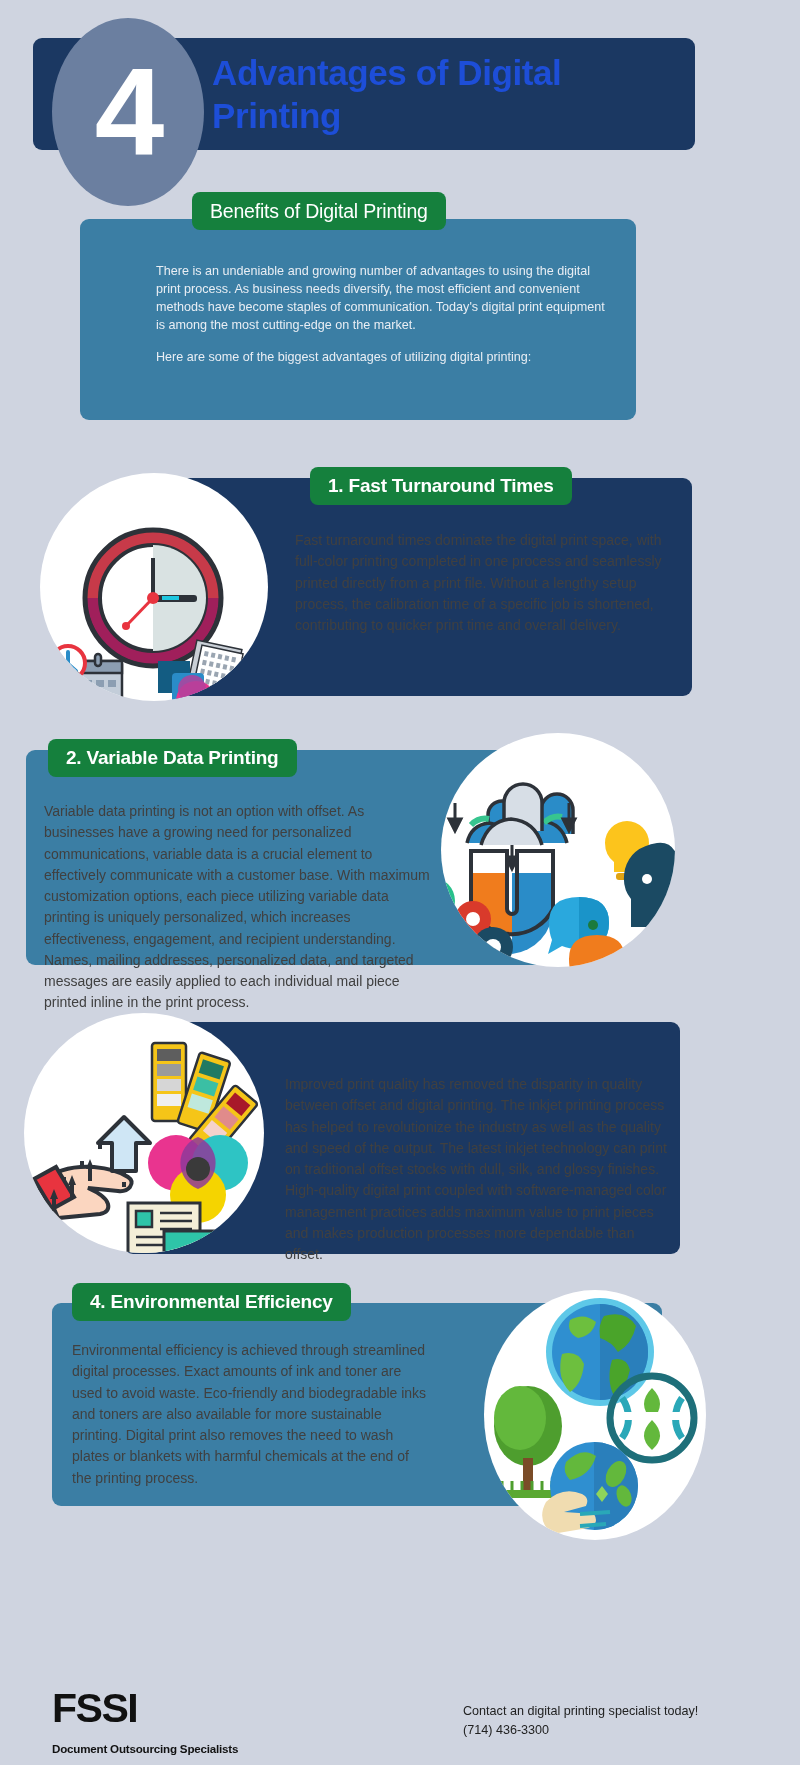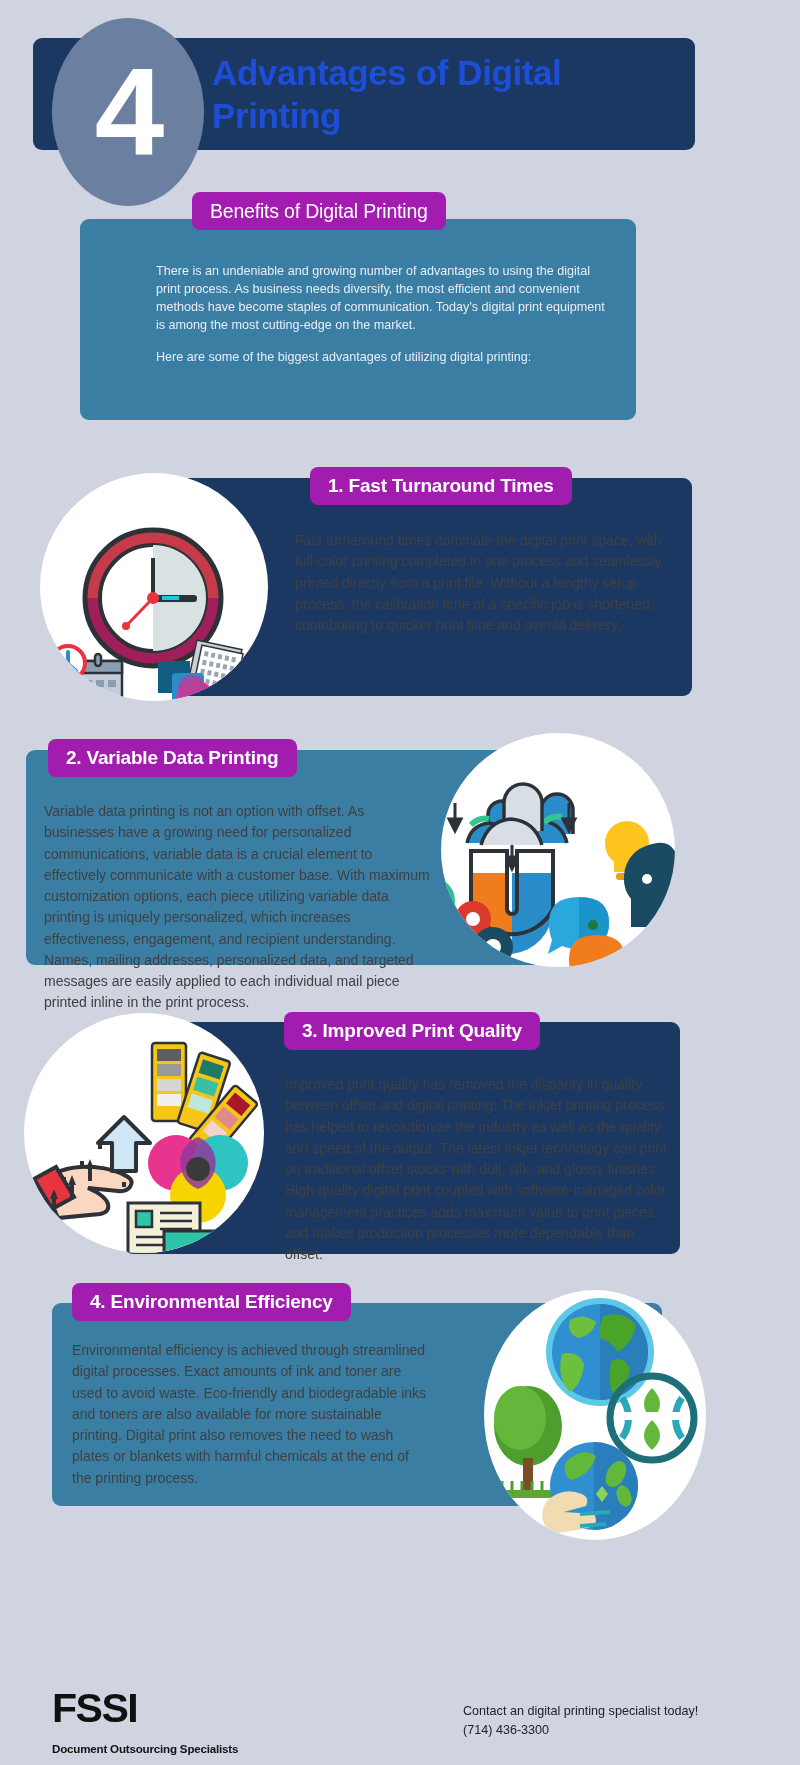--- a/index.html
+++ b/index.html
@@ -57,21 +57,21 @@
   
   .panel {
     position: absolute;
     border-radius: 9px;
   }
   .panel.blue   { background: #3b7ea4; }
   .panel.navy   { background: #1b3862; }
 
   .badge {
     position: absolute;
-    background: #a21caf;
+    background: #15803d;
     border-radius: 8px;
     color: #ffffff;
     font-size: 19px;
     font-weight: bold;
     letter-spacing: -0.2px;
     display: flex;
     align-items: center;
     justify-content: center;
     padding: 0 18px;
     height: 38px;
@@ -328,21 +328,20 @@
           <line x1="136" y1="208" x2="168" y2="208"></line>
         <line x1="136" y1="216" x2="168" y2="216"></line>
           <line x1="112" y1="224" x2="168" y2="224"></line>
         <line x1="112" y1="232" x2="148" y2="232"></line>
       </g>
       <rect x="140" y="218" width="80" height="56" fill="#2ec4a8" stroke="#2d3239" stroke-width="3"></rect>
       <polygon points="140,274 174,234 208,274" fill="#6b6b6b"></polygon>
       <circle cx="196" cy="244" r="16" fill="#d9eef5"></circle>
     </svg>
   </div>
-  <div class="badge" style="left:284px; top:1012px;">3. Improved Print Quality</div>
   <div class="sec-text" style="left:285px; top:1074px; width:390px;"> Improved print quality has removed the disparity in quality between offset and digital printing. The inkjet printing process has helped to revolutionize the industry as well as the quality and speed of the output. The latest inkjet technology can print on traditional offset stocks with dull, silk, and glossy finishes. High-quality digital print coupled with software-managed color management practices adds maximum value to print pieces and makes production processes more dependable than offset.</div>
 
   <div class="panel blue" style="left:52px; top:1303px; width:610px; height:203px;"></div>
   <div class="illus" style="left:484px; top:1290px; width:222px; height:250px;">
     <svg viewBox="0 0 222 250" width="222" height="250">
 
       <circle cx="116" cy="62" r="54" fill="#5ec8e8"></circle>
       <circle cx="116" cy="62" r="48" fill="#2f8fd0"></circle>
       <path d="M116 14 a48 48 0 0 1 0 96 Z" fill="#2a7fbb"></path>
       <path d="M86 30 q14 -8 26 2 q-4 14 -18 16 q-12 -6 -8 -18 Z" fill="#6dbf3e"></path>

